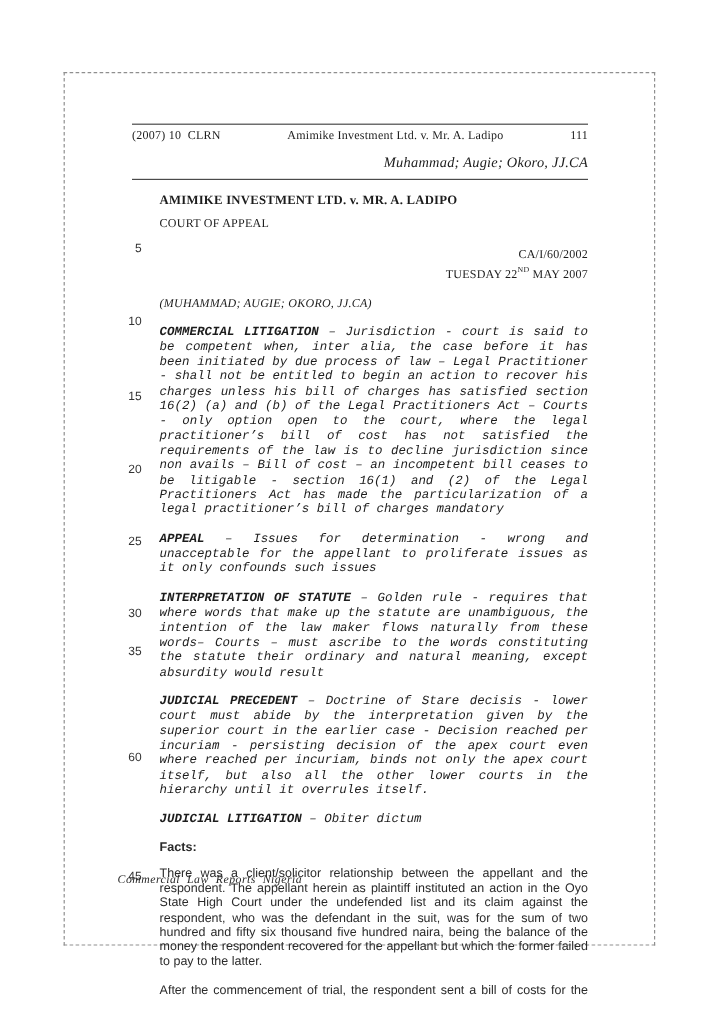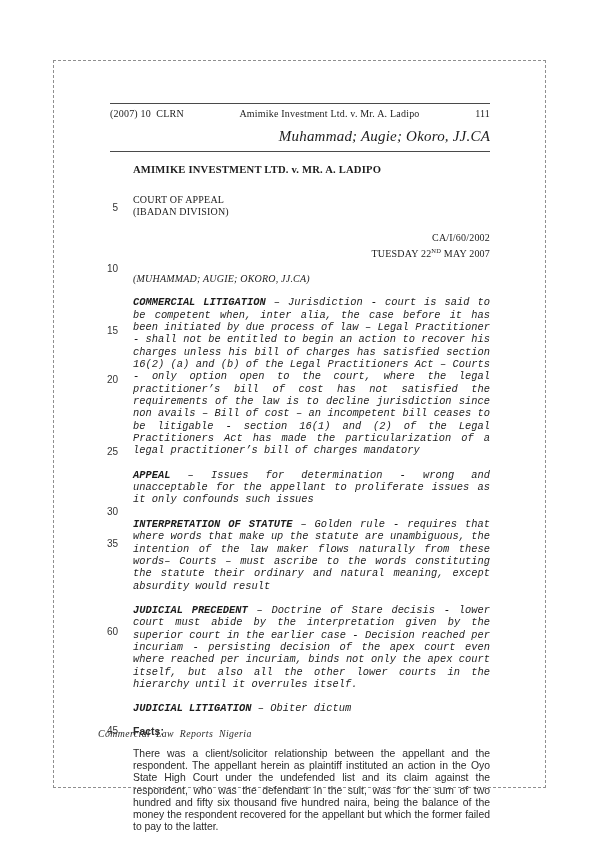--- a/index.html
+++ b/index.html
@@ -16,30 +16,30 @@
   }
 
   .rule { border-top:1px solid #4a4a4a; height:0; }
 
   .header-row {
     display:flex; justify-content:space-between; align-items:center;
     font-size:10px; padding:4px 0 2px 0; letter-spacing:0.2px;
   }
   .header-row .h-left { white-space:pre; }
   .judges-line {
-    text-align:right; font-style:italic; font-size:15px;
+    text-align:right; font-style:italic; font-size:12px;
     padding:7px 0 6px 0; letter-spacing:0.2px;
   }
 
   .body-col { margin-left:23px; width:357px; }
 
   .case-title {
     margin-top:12px; font-weight:bold; font-size:10.6px; letter-spacing:0.2px;
   }
-  .court-block { margin-top:19px; font-size:10px; line-height:12px; letter-spacing:0.2px; }
+  .court-block { margin-top:8px; font-size:10px; line-height:12px; letter-spacing:0.2px; }
   .case-ref { margin-top:14px; text-align:right; font-size:10px; line-height:12.5px; letter-spacing:0.2px; }
   .case-ref sup { font-size:6.5px; vertical-align:super; }
   .coram { margin-top:13px; font-style:italic; font-size:10px; letter-spacing:0.2px; }
 
   .catchword {
     margin-top:12px; font-style:italic; font-size:10.4px;
     line-height:12.35px; text-align:justify;font-family:Liberation Mono, monospace;
   }
   .catchword .cw-head { font-weight:bold; }
 
@@ -65,21 +65,21 @@
   }
 </style>
 </head>
 <body>
 
 <div class="page-border"></div>
 
 <span class="lineno" style="top:202px">5</span>
 <span class="lineno" style="top:263px">10</span>
 <span class="lineno" style="top:325px">15</span>
-<span class="lineno" style="top:374px">20</span>
+<span class="lineno" style="top:386px">20</span>
 <span class="lineno" style="top:446px">25</span>
 <span class="lineno" style="top:506px">30</span>
 <span class="lineno" style="top:538px">35</span>
 <span class="lineno" style="top:626px">60</span>
 <span class="lineno" style="top:725px">45</span>
 
 <div class="content">
 
   <div class="rule"></div>
 
@@ -92,21 +92,20 @@
   <div class="judges-line">Muhammad; Augie; Okoro, JJ.CA</div>
 
   <div class="rule"></div>
 
   <div class="body-col">
 
     <div class="case-title">AMIMIKE INVESTMENT LTD. v. MR. A. LADIPO</div>
 
     <div class="court-block">
       <div>COURT OF APPEAL</div>
-      <div>(IBADAN DIVISION)</div>
     </div>
 
     <div class="case-ref">
       <div>CA/I/60/2002</div>
       <div><span>TUESDAY 22</span><sup>ND</sup><span> MAY 2007</span></div>
     </div>
 
     <div class="coram">(MUHAMMAD; AUGIE; OKORO, JJ.CA)</div>
 
     <p class="catchword"><span class="cw-head">COMMERCIAL LITIGATION</span><span> – Jurisdiction - court is said to be competent when, inter alia, the case before it has been initiated by due process of law – Legal Practitioner - shall not be entitled to begin an action to recover his charges unless his bill of charges has satisfied section 16(2) (a) and (b) of the Legal Practitioners Act – Courts - only option open to the court, where the legal practitioner’s bill of cost has not satisfied the requirements of the law is to decline jurisdiction since non avails – Bill of cost – an incompetent bill ceases to be litigable - section 16(1) and (2) of the Legal Practitioners Act has made the particularization of a legal practitioner’s bill of charges mandatory</span></p>
@@ -116,17 +115,18 @@
     <p class="catchword"><span class="cw-head">INTERPRETATION OF STATUTE</span><span> – Golden rule - requires that where words that make up the statute are unambiguous, the intention of the law maker flows naturally from these words– Courts – must ascribe to the words constituting the statute their ordinary and natural meaning, except absurdity would result</span></p>
 
     <p class="catchword"><span class="cw-head">JUDICIAL PRECEDENT</span><span> – Doctrine of Stare decisis - lower court must abide by the interpretation given by the superior court in the earlier case - Decision reached per incuriam - persisting decision of the apex court even where reached per incuriam, binds not only the apex court itself, but also all the other lower courts in the hierarchy until it overrules itself.</span></p>
 
     <p class="catchword"><span class="cw-head">JUDICIAL LITIGATION</span><span> – Obiter dictum</span></p>
 
     <div class="facts-label">Facts:</div>
 
     <p class="facts-para">There was a client/solicitor relationship between the appellant and the respondent. The appellant herein as plaintiff instituted an action in the Oyo State High Court under the undefended list and its claim against the respondent, who was the defendant in the suit, was for the sum of two hundred and fifty six thousand five hundred naira, being the balance of the money the respondent recovered for the appellant but which the former failed to pay to the latter.</p>
 
+    <p class="facts-para justify-last">After the commencement of trial, the respondent sent a bill of costs for the</p>
 
   </div>
 </div>
 
 <div class="footer">Commercial  Law  Reports  Nigeria</div>
 
 </body></html>

